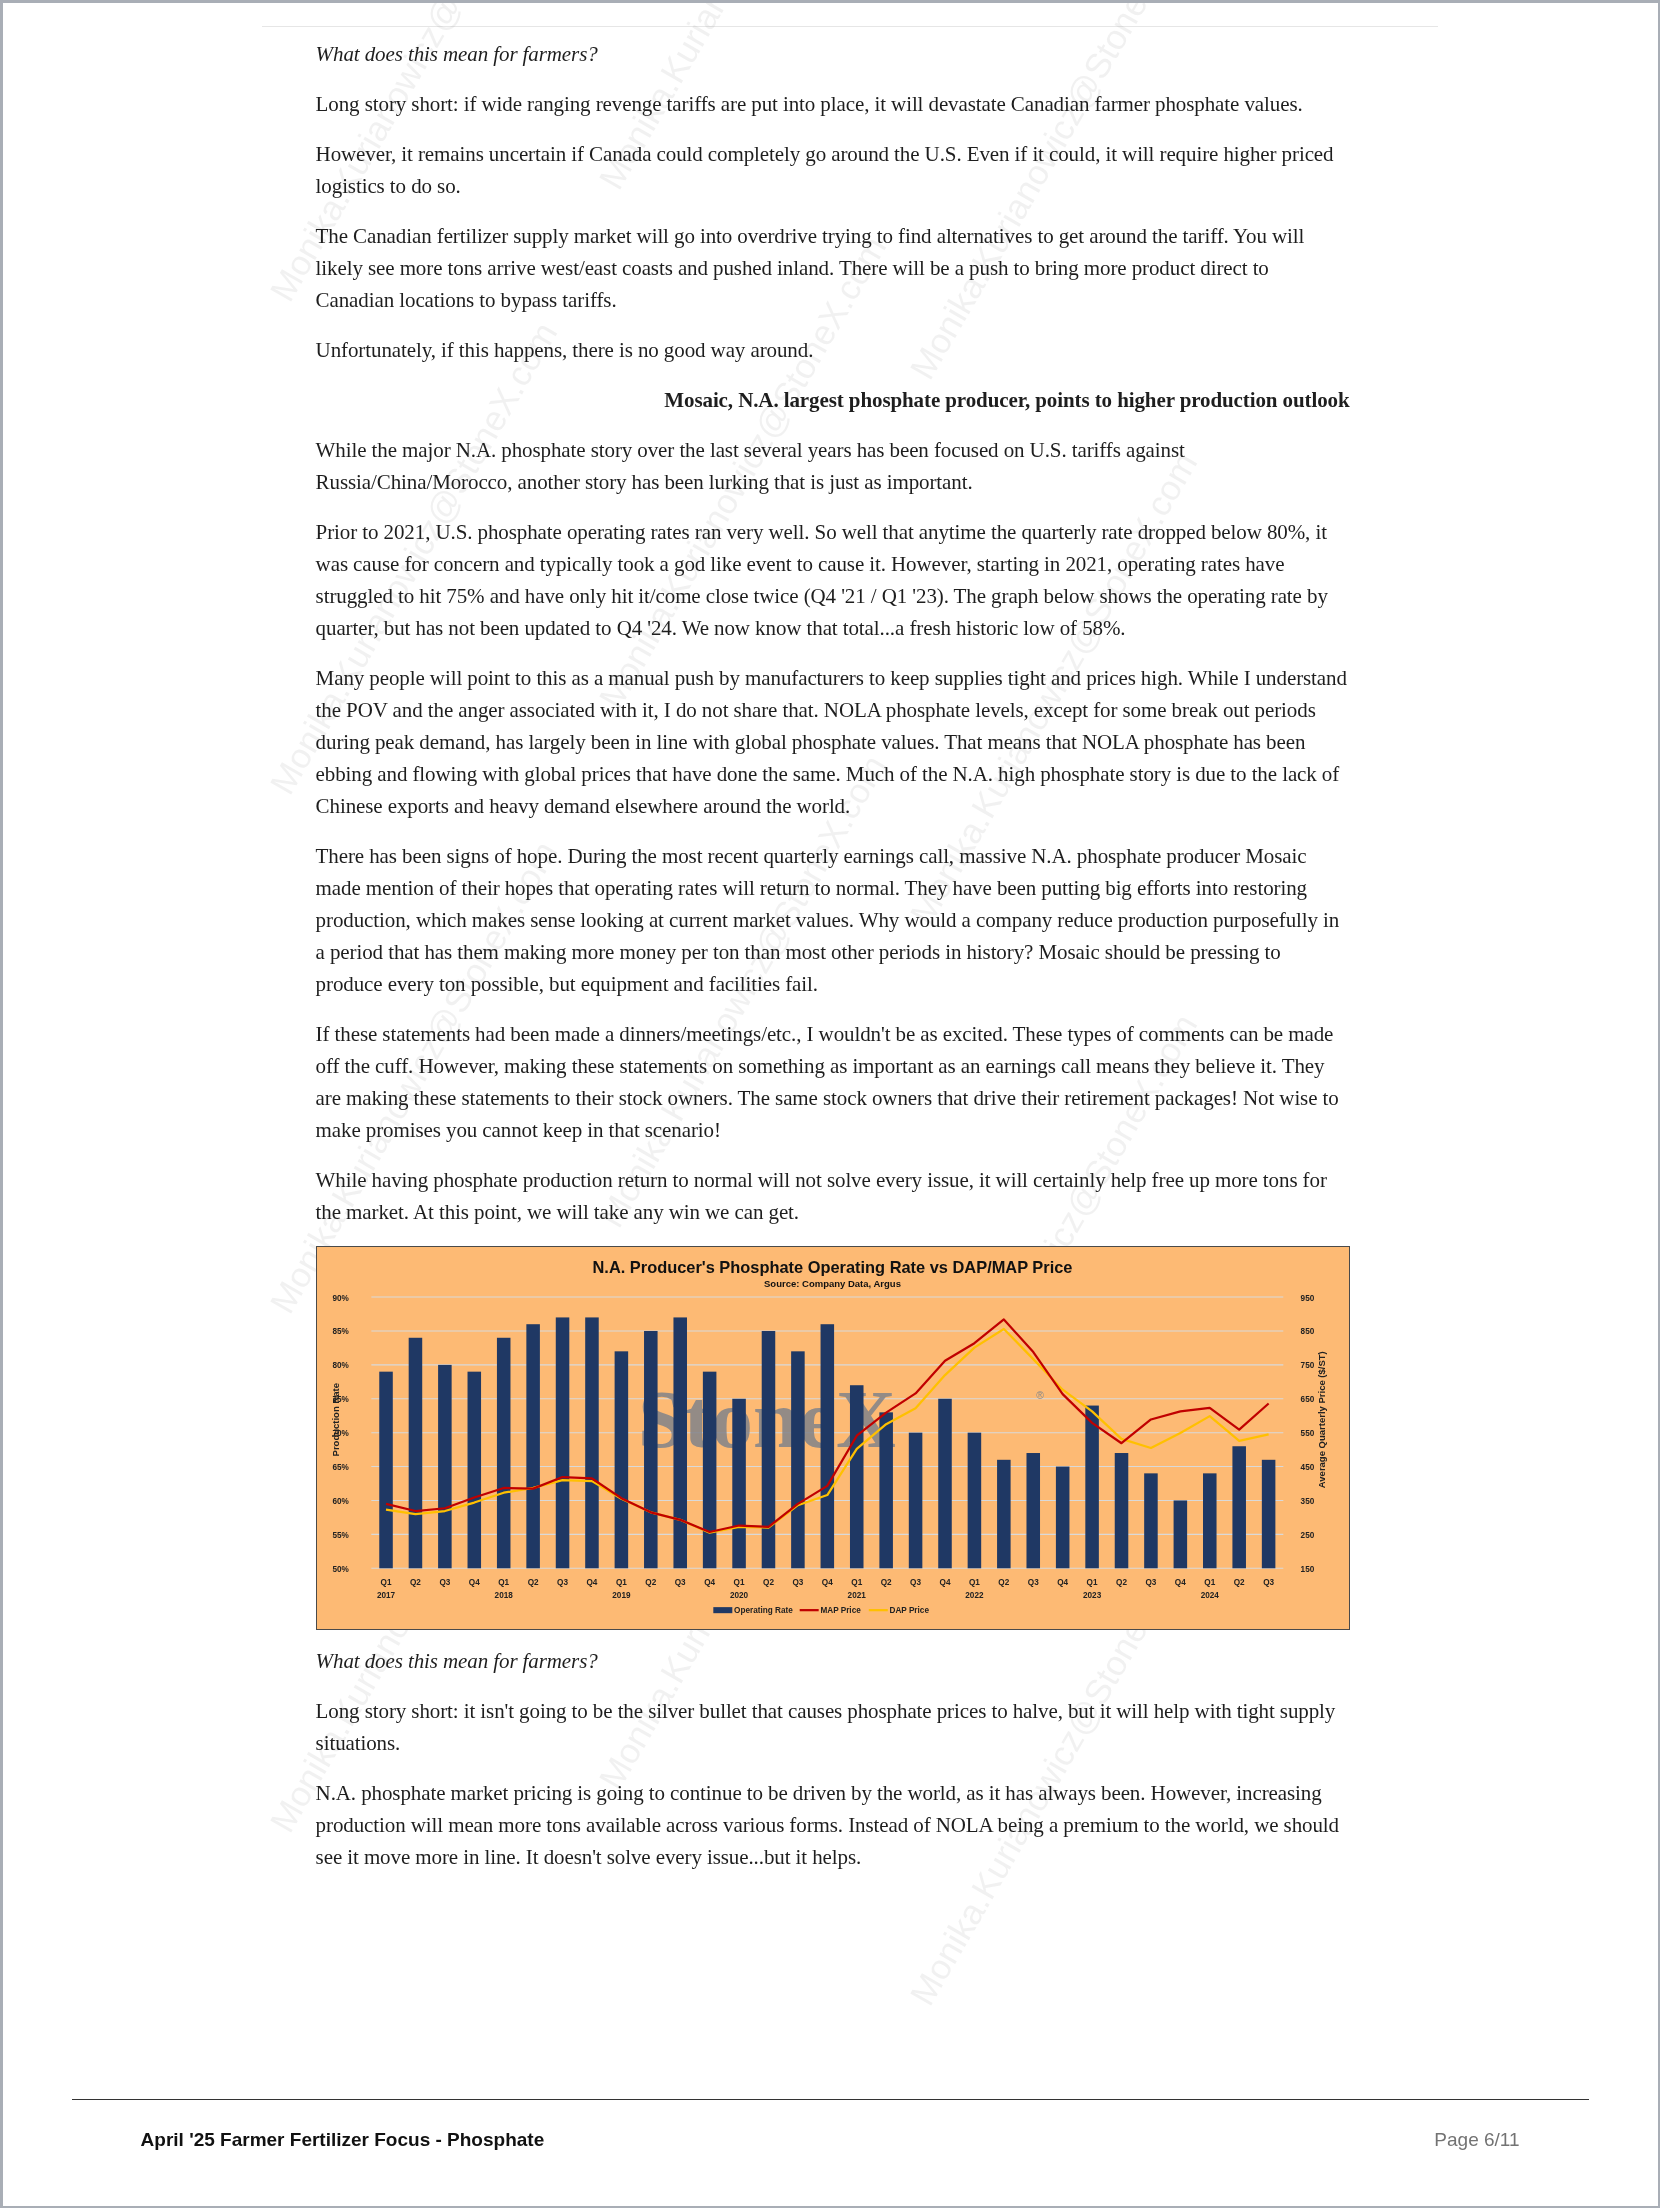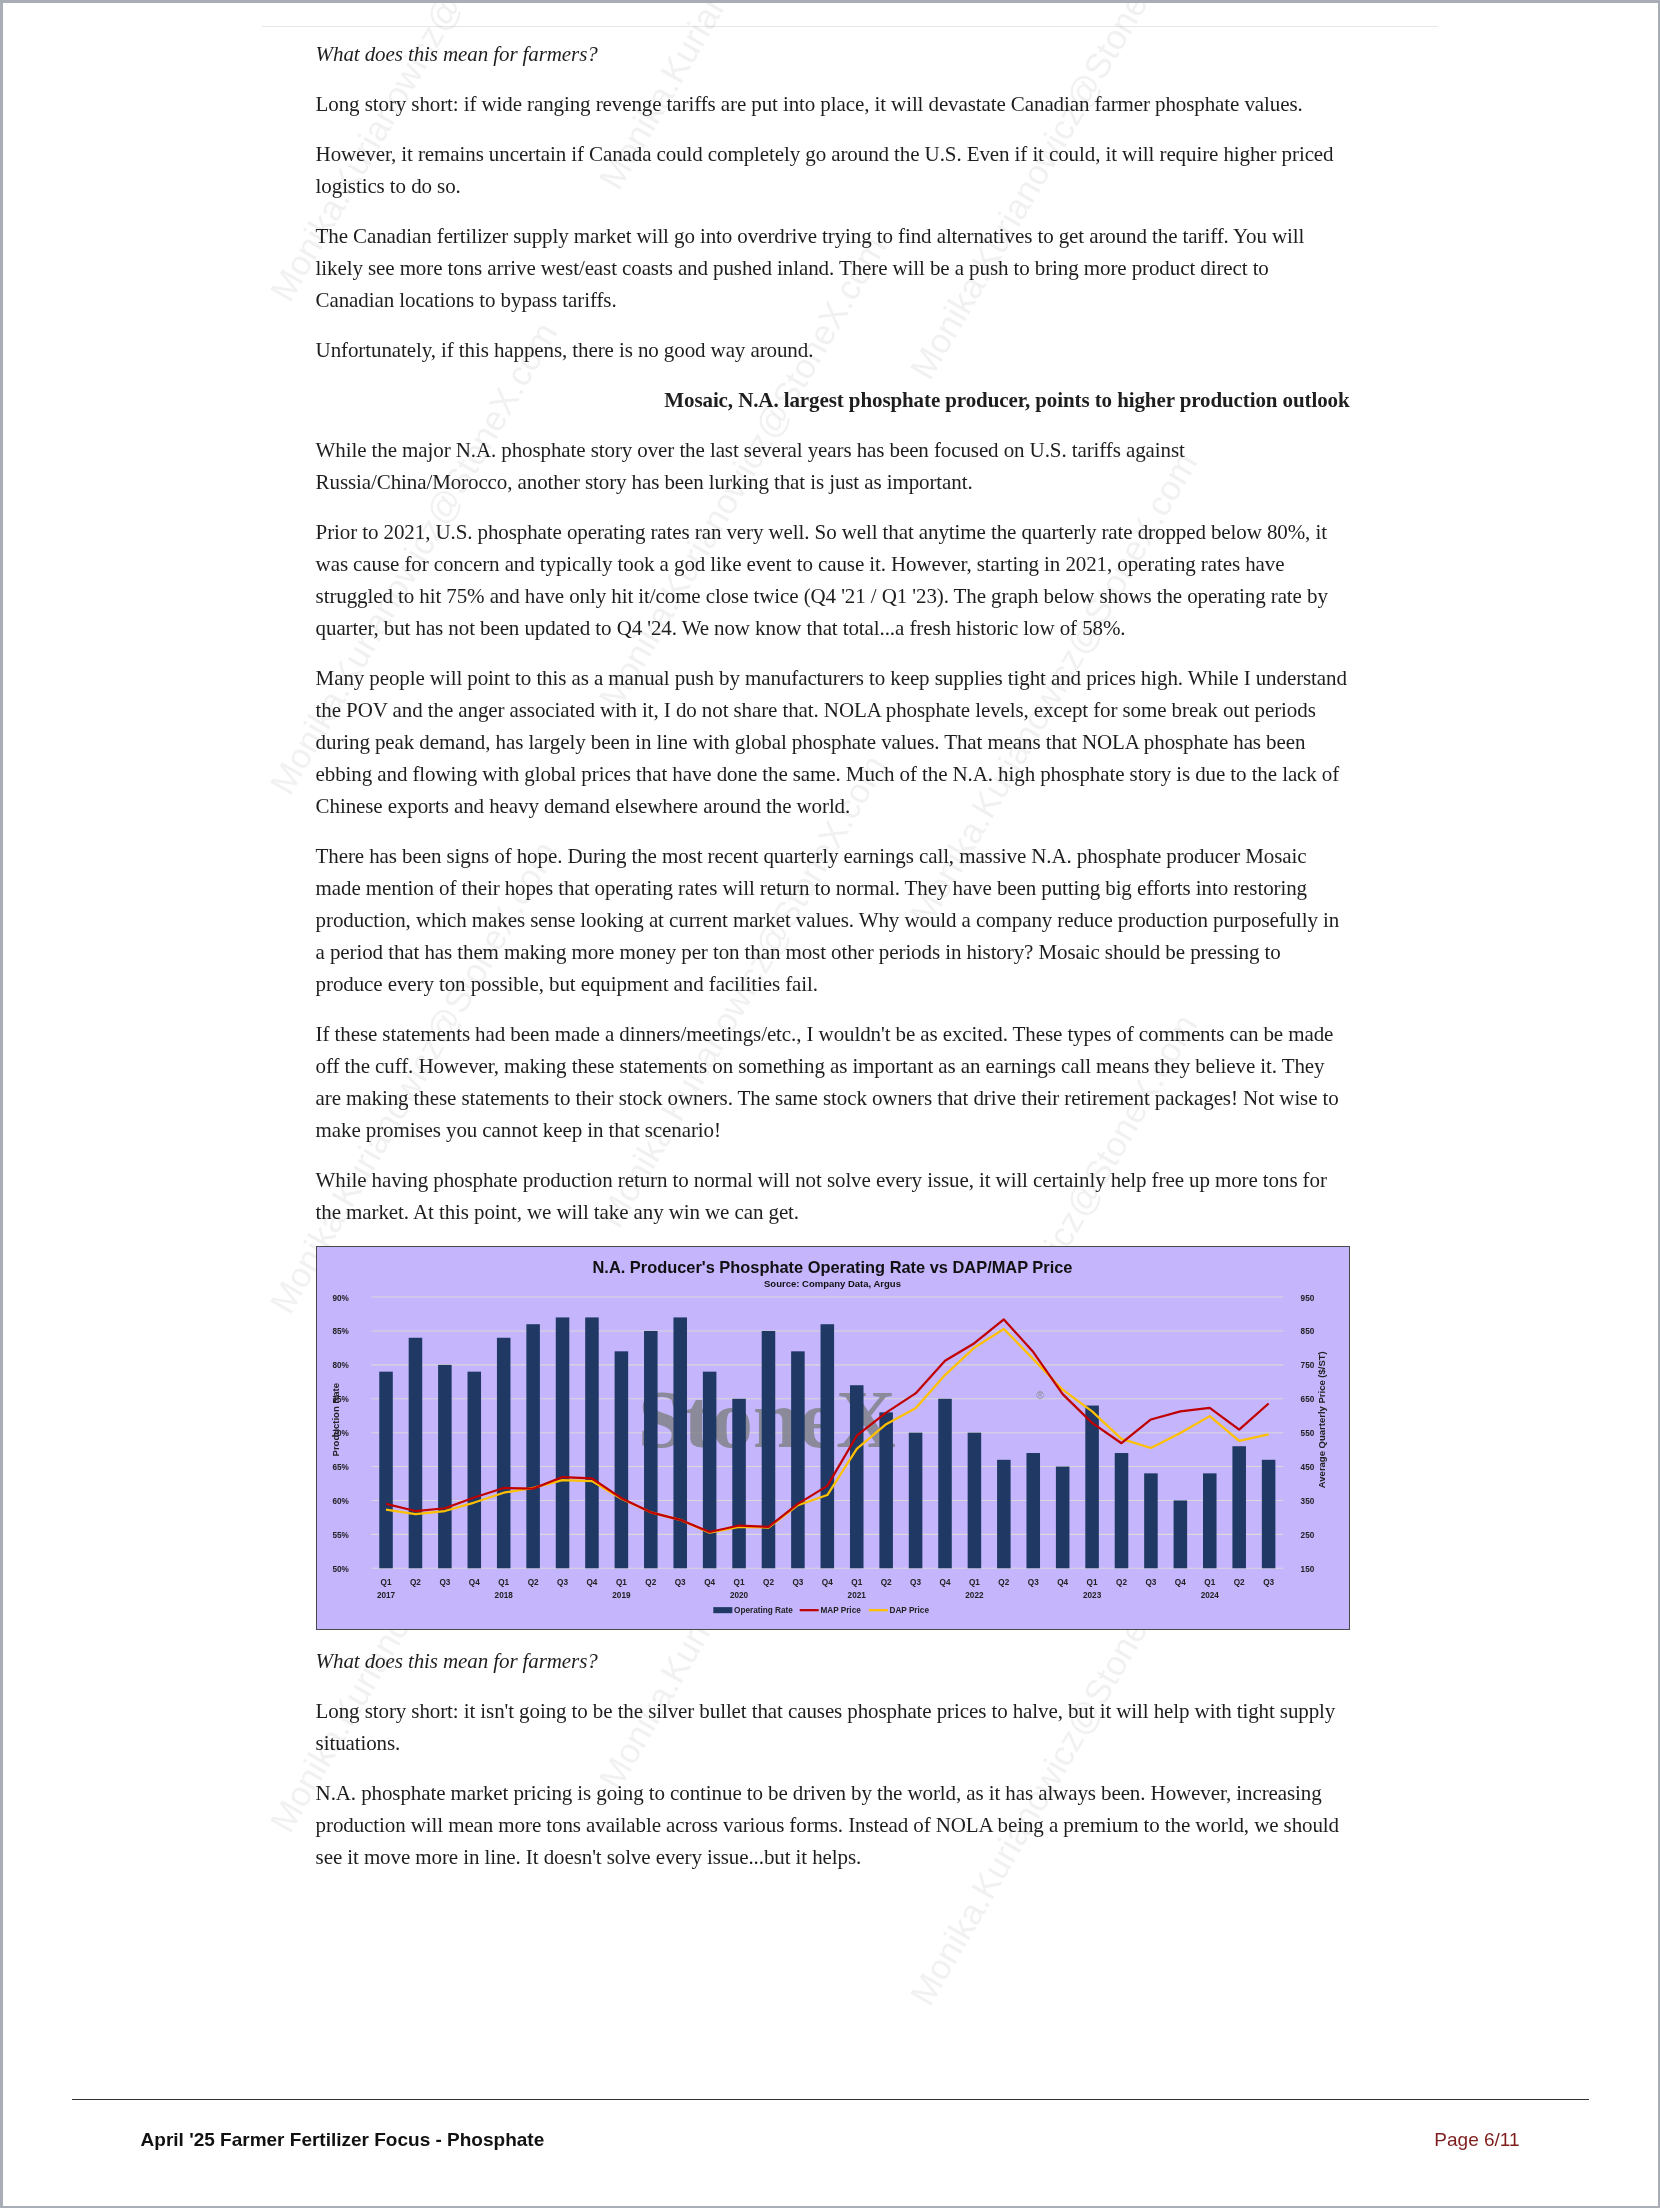--- a/index.html
+++ b/index.html
@@ -33,35 +33,35 @@
   }
   .section-heading {
     text-align: right; font-weight: bold; margin: 0 0 17.3px 0;
   }
   .chart-box {
     position: relative;
     width: 1034px; height: 384px;
     border: 1.7px solid #4a4a4a;
     box-sizing: border-box;
     margin: 5.2px 0 15.6px 0;
-    background: #c4b5fd;
+    background: #fdba74;
   }
   .chart-box svg { position: absolute; left: 0; top: 0; }
   .footer-rule {
     position: absolute; left: 69px; top: 2096px; width: 1517px; height: 1.7px; background: #333;
   }
   .footer-left {
     position: absolute; left: 138px; top: 2126px;
     font-family: Liberation Sans, sans-serif;
     font-weight: bold; font-size: 19px; color: #111;
   }
   .footer-right {
     position: absolute; right: 138px; top: 2126px;
     font-family: "Liberation Sans", "DejaVu Sans", sans-serif;
-    font-size: 19px; color: #7f1d1d;
+    font-size: 19px; color: #737373;
   }
   .watermark {
     position: absolute; color: rgba(150,150,150,0.13);
     font-family: "Liberation Sans", "DejaVu Sans", sans-serif;
     font-size: 35px; transform: rotate(-60deg); transform-origin: left top;
     white-space: nowrap; pointer-events: none;
   }
 </style>
 </head>
 <body>

